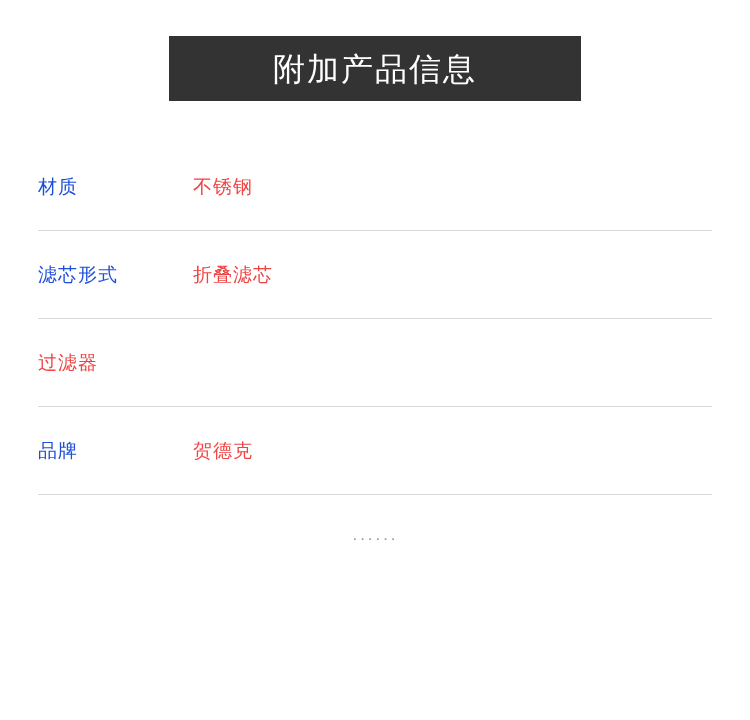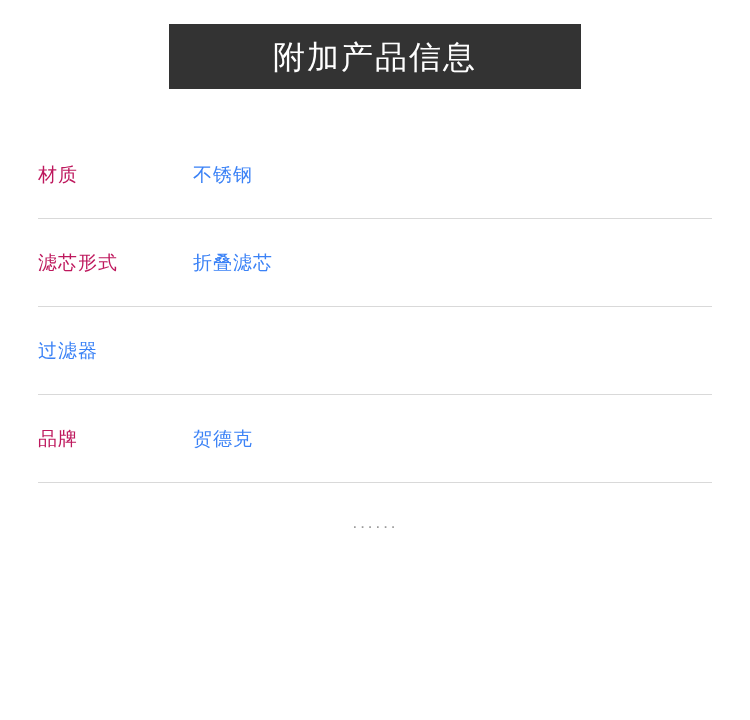--- a/index.html
+++ b/index.html
@@ -14,21 +14,21 @@
     color: #3a3a3a;
     overflow: hidden;
   }
   .page {
     position: relative;
     width: 750px;
     height: 720px;
     box-sizing: border-box;
   }
   .title-wrap {
-    padding-top: 24px;
+    padding-top: 36px;
     display: flex;
     justify-content: center;
   }
   .title-bar {
     width: 412px;
     height: 65px;
     background: #333333;
     display: flex;
     align-items: center;
     justify-content: center;
@@ -48,26 +48,26 @@
     display: flex;
     align-items: center;
     height: 88px;
     border-bottom: 1px solid #d9d9d9;
     box-sizing: border-box;
   }
   .spec-label {
     width: 155px;
     flex: 0 0 155px;
     font-size: 19px;
-    color: #be185d;
+    color: #1d4ed8;
     letter-spacing: 1px;
   }
   .spec-value {
     font-size: 19px;
-    color: #3b82f6;
+    color: #ef4444;
     letter-spacing: 1px;
   }
   .footer-dots {
     margin-top: 34px;
     text-align: center;
     font-size: 17px;
     color: #9a9a9a;
     letter-spacing: 2px;
   }
 </style>

